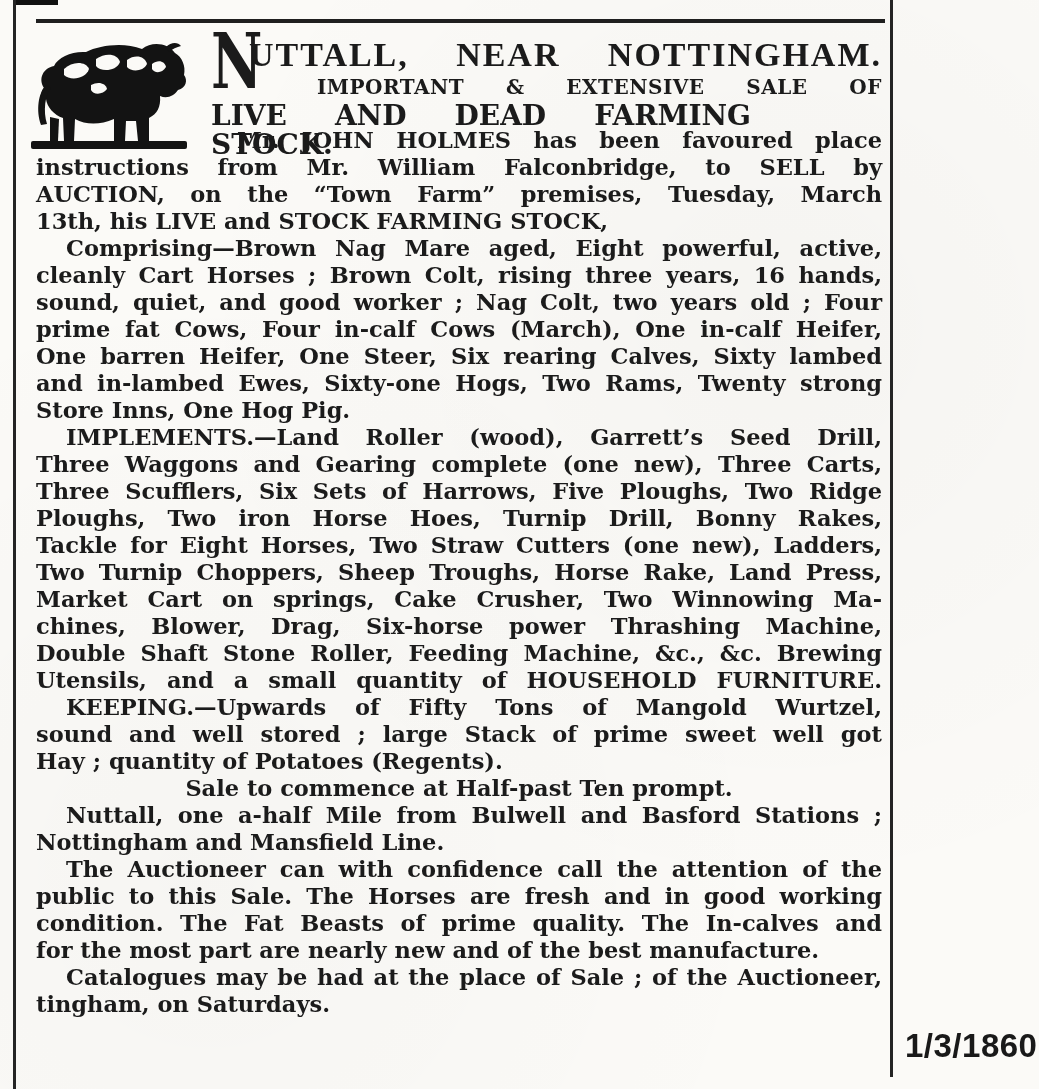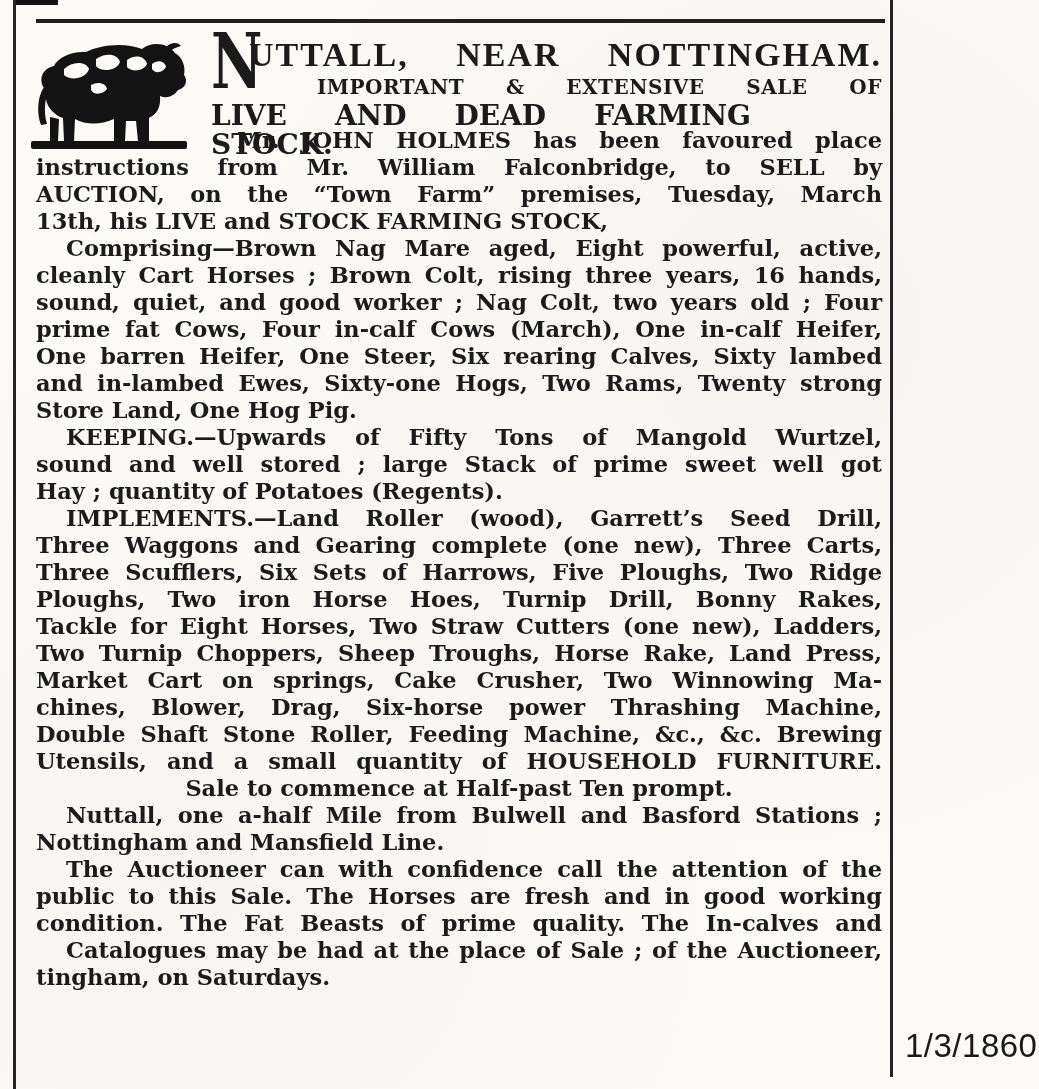--- a/index.html
+++ b/index.html
@@ -48,21 +48,21 @@
     font-size:22.5px; line-height:27px;
     text-align:justify; text-align-last:justify;
   }
   .l.last   { text-align-last:auto; }
   .l.center { text-align:right; text-align-last:center; }
   .l.indent { text-indent:30px; }
 
   .date-annotation {
     position:absolute; left:905px; top:1027px;
     font-family:"Liberation Sans", sans-serif;
-    font-weight:400; font-size:33px; color:#191919;
+    font-weight:700; font-size:33px; color:#191919;
     letter-spacing:0.5px;
   }
 </style>
 </head>
 <body>
 
 <div class="page">
 
   <div class="rule-left"></div>
   <div class="rule-right"></div>
@@ -100,53 +100,54 @@
       <div class="l last">13th, his LIVE and STOCK FARMING STOCK,</div>
     </div>
 
     <div>
       <div class="l indent">Comprising—Brown Nag Mare aged, Eight powerful, active,</div>
       <div class="l">cleanly Cart Horses ; Brown Colt, rising three years, 16 hands,</div>
       <div class="l">sound, quiet, and good worker ; Nag Colt, two years old ; Four</div>
       <div class="l">prime fat Cows, Four in-calf Cows (March), One in-calf Heifer,</div>
       <div class="l">One barren Heifer, One Steer, Six rearing Calves, Sixty lambed</div>
       <div class="l">and in-lambed Ewes, Sixty-one Hogs, Two Rams, Twenty strong</div>
-      <div class="l last">Store Land, One Hog Pig.</div>
-    </div>
-
-    <div>
-      <div class="l indent">KEEPING.—Upwards of Fifty Tons of Mangold Wurtzel,</div>
-      <div class="l">sound and well stored ; large Stack of prime sweet well got</div>
-      <div class="l last">Hay ; quantity of Potatoes (Regents).</div>
+      <div class="l last">Store Inns, One Hog Pig.</div>
     </div>
 
     <div>
       <div class="l indent">IMPLEMENTS.—Land Roller (wood), Garrett’s Seed Drill,</div>
       <div class="l">Three Waggons and Gearing complete (one new), Three Carts,</div>
       <div class="l">Three Scufflers, Six Sets of Harrows, Five Ploughs, Two Ridge</div>
       <div class="l">Ploughs, Two iron Horse Hoes, Turnip Drill, Bonny Rakes,</div>
       <div class="l">Tackle for Eight Horses, Two Straw Cutters (one new), Ladders,</div>
       <div class="l">Two Turnip Choppers, Sheep Troughs, Horse Rake, Land Press,</div>
       <div class="l">Market Cart on springs, Cake Crusher, Two Winnowing Ma-</div>
       <div class="l">chines, Blower, Drag, Six-horse power Thrashing Machine,</div>
       <div class="l">Double Shaft Stone Roller, Feeding Machine, &amp;c., &amp;c. Brewing</div>
       <div class="l">Utensils, and a small quantity of HOUSEHOLD FURNITURE.</div>
     </div>
 
+    <div>
+      <div class="l indent">KEEPING.—Upwards of Fifty Tons of Mangold Wurtzel,</div>
+      <div class="l">sound and well stored ; large Stack of prime sweet well got</div>
+      <div class="l last">Hay ; quantity of Potatoes (Regents).</div>
+    </div>
+
     <div class="l center">Sale to commence at Half-past Ten prompt.</div>
 
     <div>
       <div class="l indent">Nuttall, one a-half Mile from Bulwell and Basford Stations ;</div>
       <div class="l last">Nottingham and Mansfield Line.</div>
     </div>
 
     <div>
       <div class="l indent">The Auctioneer can with confidence call the attention of the</div>
       <div class="l">public to this Sale. The Horses are fresh and in good working</div>
       <div class="l">condition. The Fat Beasts of prime quality. The In-calves and</div>
+      <div class="l last">for the most part are nearly new and of the best manufacture.</div>
     </div>
 
     <div>
       <div class="l indent">Catalogues may be had at the place of Sale ; of the Auctioneer,</div>
       <div class="l last">tingham, on Saturdays.</div>
     </div>
 
   </div>
 
   <div class="date-annotation">1/3/1860</div>

